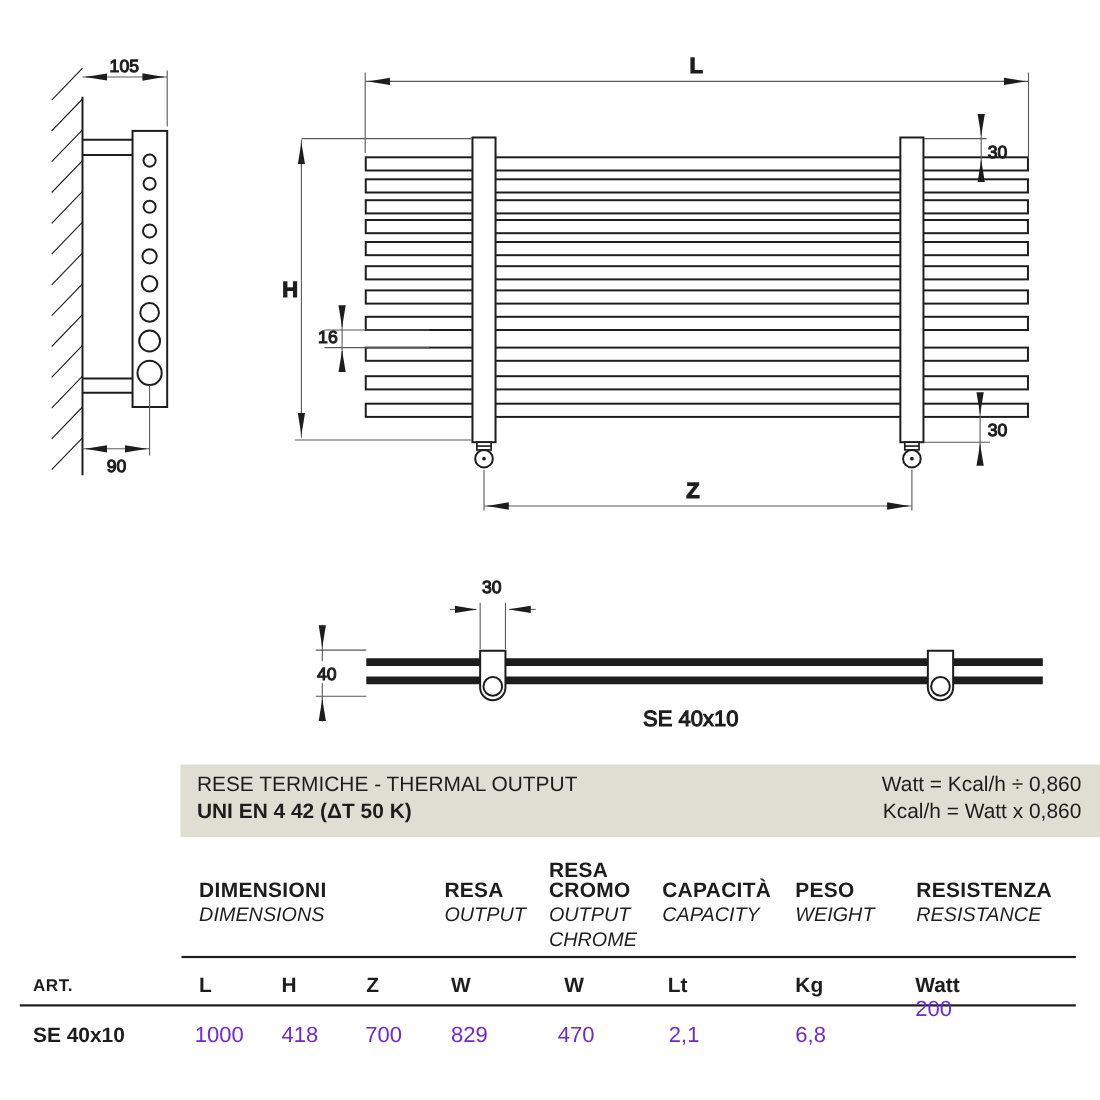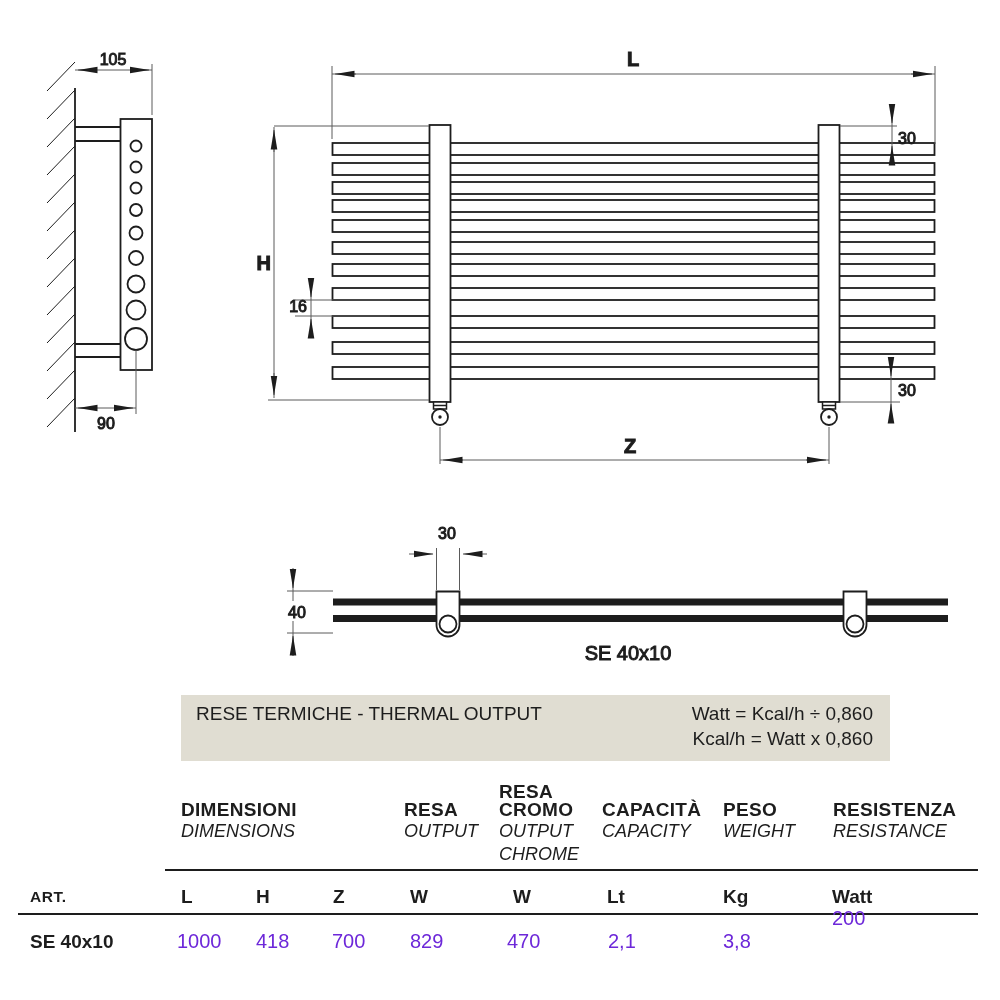--- a/index.html
+++ b/index.html
@@ -3,21 +3,21 @@
 <meta charset="utf-8">
 <style>
   html,body{margin:0;padding:0;background:#ffffff;}
   body{font-family:"Liberation Sans",sans-serif;color:#1d1d1d;}
   #stage{position:relative;width:1000px;height:1000px;background:#fff;overflow:hidden;}
   svg text{font-family:"Liberation Sans",sans-serif;fill:#1d1d1d;}
   .dimtxt{font-size:16px;}
   .dimtxt-big{font-size:20px;font-weight:bold;}
   .caption{font-size:20px;}
   .abs{position:absolute;white-space:nowrap;}
-  .banner{position:absolute;left:181px;top:695px;width:709px;height:66px;}
+  .banner{position:absolute;left:164px;top:695px;width:836px;height:66px;}
   .banner .lft{position:absolute;left:15px;top:6px;font-size:19px;line-height:25px;}
   .banner .rgt{position:absolute;right:17px;top:6px;font-size:19px;line-height:25px;text-align:right;}
   .b{font-weight:bold;}
   .ghead{font-size:19px;font-weight:bold;letter-spacing:.3px;}
   .gsub{font-size:18px;font-style:italic;}
   .unit{font-size:19px;font-weight:bold;}
   .val{font-size:20px;color:#6d28d9;}
   .rule{position:absolute;background:#1d1d1d;height:2px;}
 </style>
 </head>
@@ -180,20 +180,21 @@
       <text class="dimtxt" x="447" y="539" text-anchor="middle">30</text>
       <text class="dimtxt" x="297" y="618" text-anchor="middle">40</text>
       <text class="caption" x="628" y="660" text-anchor="middle">SE 40x10</text>
     </g>
   </svg>
 
   
   <div class="banner" style="background:#e0ddd2;">
     <div class="lft">
       <div style="font-weight:500;">RESE TERMICHE - THERMAL OUTPUT</div>
+      <div class="b">UNI EN 4 42 (ΔT 50 K)</div>
     </div>
     <div class="rgt">
       <div>Watt = Kcal/h ÷ 0,860</div>
       <div>Kcal/h = Watt x 0,860</div>
     </div>
   </div>
 
   
   <div class="abs ghead" style="left:499px;top:781px;">RESA</div>
 
@@ -229,16 +230,16 @@
   <div class="rule" style="left:18px;top:913px;width:960px;"></div>
 
   
   <div class="abs val b" style="left:30px;top:931px;font-size:19px;color:#1d1d1d;">SE 40x10</div>
   <div class="abs val" style="left:177px;top:930px;">1000</div>
   <div class="abs val" style="left:256px;top:930px;">418</div>
   <div class="abs val" style="left:332px;top:930px;">700</div>
   <div class="abs val" style="left:410px;top:930px;">829</div>
   <div class="abs val" style="left:507px;top:930px;">470</div>
   <div class="abs val" style="left:608px;top:930px;">2,1</div>
-  <div class="abs val" style="left:723px;top:930px;">3,8</div>
+  <div class="abs val" style="left:723px;top:930px;">6,8</div>
   <div class="abs val" style="left:832px;top:907px;">200</div>
 
 </div>
 
 </body></html>

